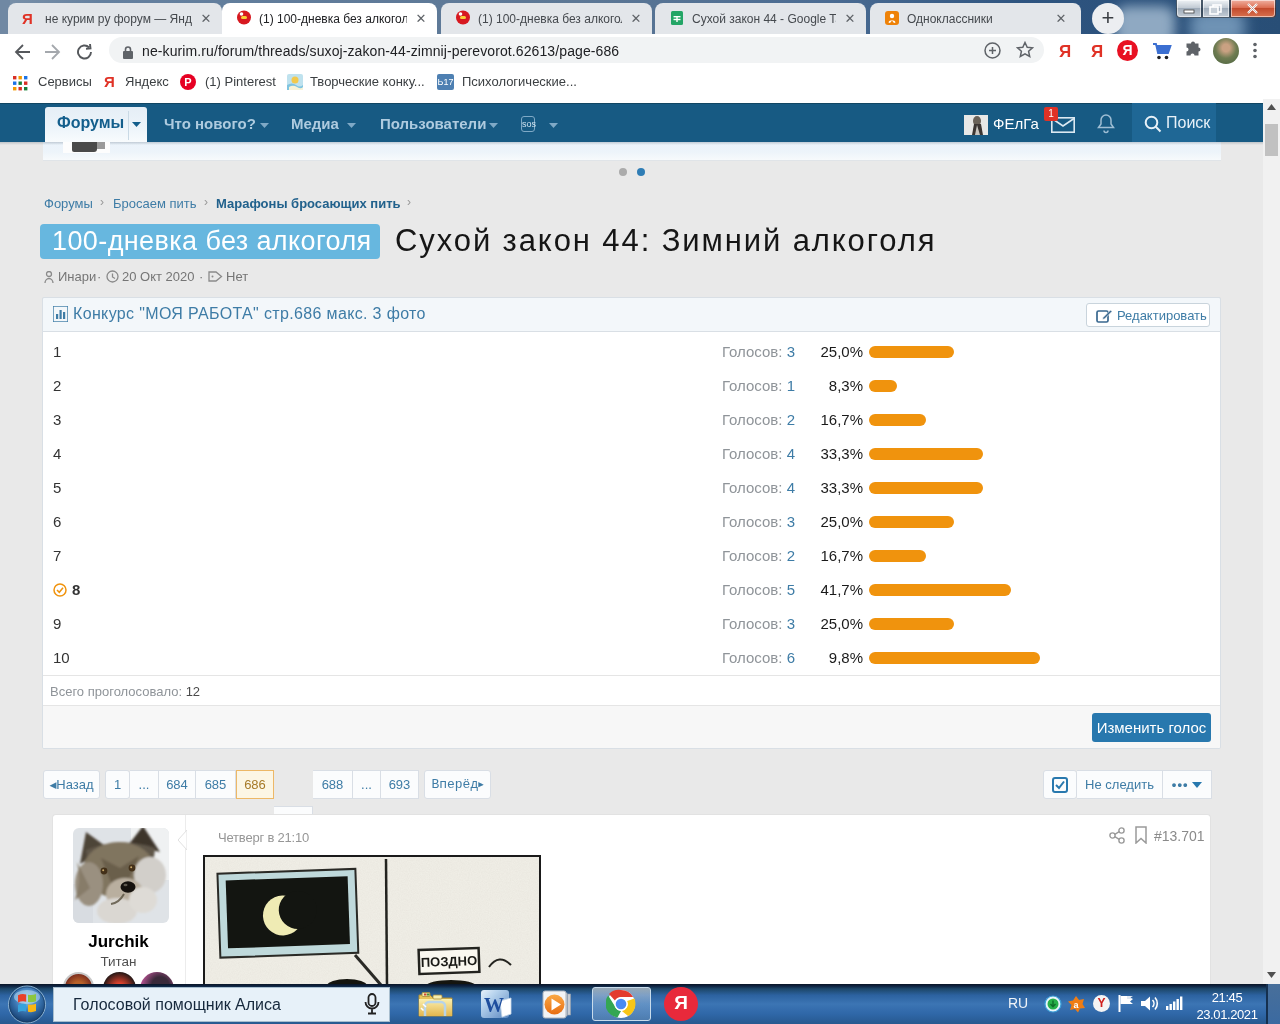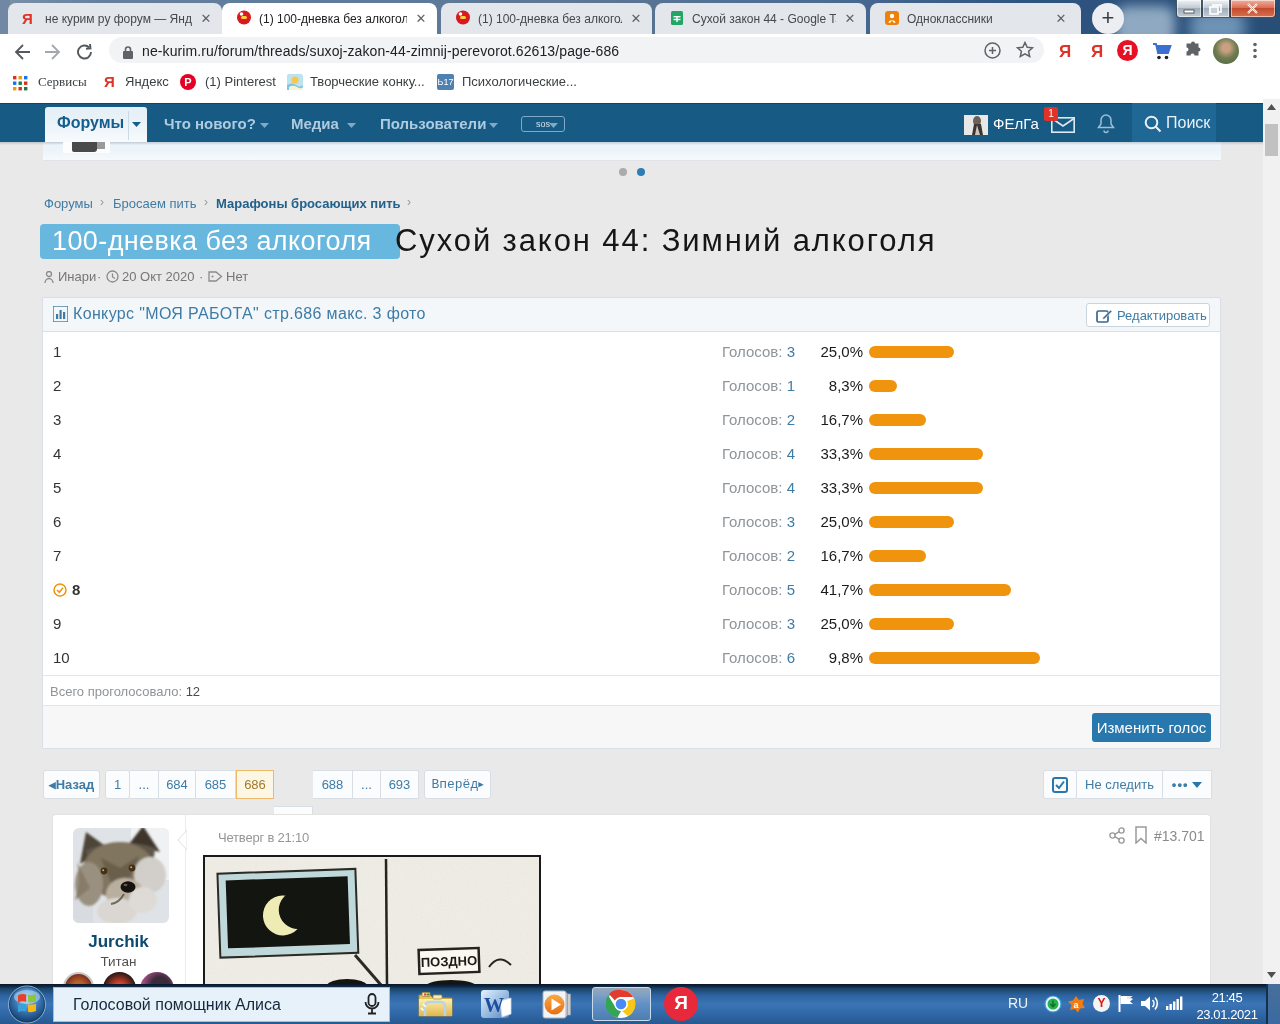--- a/index.html
+++ b/index.html
@@ -39,21 +39,21 @@
 .navitem { top:115px; font-size:15px; font-weight:bold; color:#AECBDF; }
 #navsearch { left:1132px; top:103px; width:84px; height:39px; background:#1F6795; }
 
 
 #subrow { left:43px; top:142px; width:1178px; height:19px; background:linear-gradient(180deg,#EBF3FB 0%,#EDF4FA 55%,#F7FAFC 100%); border-bottom:1px solid #E0E4E8; }
 .dot { top:168px; width:8px; height:8px; border-radius:50%; }
 
 
 .crumb { top:196px; font-size:13px; color:#3E7CA6; }
 .crumbsep { top:195px; font-size:12px; color:#999; }
-#badge { left:40px; top:224px; height:35px; background:#67B7DF; border-radius:4px; color:#fff; font-size:27px; letter-spacing:0.4px; padding:2px 28px 0 12px; }
+#badge { left:40px; top:224px; height:35px; background:#67B7DF; border-radius:4px; color:#fff; font-size:27px; letter-spacing:0.4px; padding:2px 8px 0 12px; }
 #bigtitle { left:395px; top:223px; font-size:31px; letter-spacing:1.9px; color:#161616; }
 .meta { top:269px; font-size:13px; color:#757575; }
 
 
 #poll { left:42px; top:297px; width:1179px; height:452px; background:#fff; border:1px solid #D9DFE5; border-radius:2px; }
 #pollhead { left:42px; top:297px; width:1179px; height:35px; background:#F3F7FA; border:1px solid #D9DFE5; border-radius:2px 2px 0 0; }
 #pollheadtext { left:73px; top:305px; font-size:16px; letter-spacing:0.35px; color:#3E7CA6; }
 #editbtn { left:1086px; top:303px; width:124px; height:24px; background:#fff; border:1px solid #C9D4DC; border-radius:3px; }
 #editbtn span { position:absolute; left:30px; top:4px; font-size:13px; color:#3E7CA6; }
 .rownum { font-size:15px; color:#333; }
@@ -66,21 +66,21 @@
 #votebtn { left:1092px; top:713px; width:119px; height:29px; background:#2878AE; border-radius:3px; color:#fff; font-size:15px; text-align:center; line-height:29px; }
 
 
 .pgbtn { top:770px; height:29px; background:#FBFCFD; border:1px solid #D9DEE5; border-radius:3px; font-size:13px; color:#3E7CA6; text-align:center; }
 .pgseg { top:770px; height:29px; background:#FBFCFD; border:1px solid #D9DEE5; border-left:none; font-size:13px; color:#3E7CA6; text-align:center; }
 .pgactive { background:#FCF6E5 !important; border:1px solid #EDB867 !important; color:#A67A28 !important; }
 
 
 #post { left:52px; top:814px; width:1159px; height:171px; background:#fff; border:1px solid #E2E2E2; border-bottom:none; border-radius:4px 4px 0 0; }
 #avatar { left:73px; top:828px; width:96px; height:95px; border-radius:6px; overflow:hidden; }
-#uname { left:52px; top:932px; width:133px; text-align:center; font-size:17px; font-weight:bold; color:#0c4a6e; }
+#uname { left:52px; top:932px; width:133px; text-align:center; font-size:17px; font-weight:bold; color:#000000; }
 #utitle { left:52px; top:954px; width:133px; text-align:center; font-size:13.5px; color:#4F4F4F; }
 #poststamp { left:202px; top:830px; font-size:13px; letter-spacing:-0.2px; color:#969696;margin-left:16px; }
 #postnum { left:1154px; top:828px; font-size:14px; color:#8A8A8A; }
 
 
 #comic { left:203px; top:855px; width:338px; height:130px; background:#F1EFE7; border:2px solid #1A1A1A; border-bottom:none; overflow:hidden; }
 
 
 #scrollbar { left:1263px; top:99px; width:17px; height:885px; background:#F1F1F1; }
 #sthumb { left:1265px; top:124px; width:13px; height:32px; background:#C1C1C1; }
@@ -198,21 +198,21 @@
   <rect x="0" y="0" width="3.4" height="3.4" fill="#D93025"></rect>
     <rect x="5.5" y="0" width="3.4" height="3.4" fill="#F29900"></rect>
     <rect x="11" y="0" width="3.4" height="3.4" fill="#1A73E8"></rect>
   <rect x="0" y="5.5" width="3.4" height="3.4" fill="#1A73E8"></rect>
     <rect x="5.5" y="5.5" width="3.4" height="3.4" fill="#188038"></rect>
     <rect x="11" y="5.5" width="3.4" height="3.4" fill="#D93025"></rect>
   <rect x="0" y="11" width="3.4" height="3.4" fill="#F29900"></rect>
     <rect x="5.5" y="11" width="3.4" height="3.4" fill="#D93025"></rect>
     <rect x="11" y="11" width="3.4" height="3.4" fill="#188038"></rect>
 </svg>
-<div class="abs bm" style="left:38px;font-family:Liberation Serif, serif;">Сервисы</div>
+<div class="abs bm" style="left:38px;">Сервисы</div>
 <div class="abs" style="left:104px;top:73px;font-size:15px;font-weight:bold;color:#E03226;">Я</div>
 <div class="abs bm" style="left:125px;">Яндекс</div>
 <div class="abs" style="left:180px;top:74px;width:16px;height:16px;border-radius:50%;background:#E60023;color:#fff;font-weight:bold;font-size:11px;text-align:center;line-height:16px;">P</div>
 <div class="abs bm" style="left:205px;">(1) Pinterest</div>
 <svg class="abs" style="left:287px;top:74px;" width="16" height="16">
     <rect width="16" height="16" rx="2" fill="#BFE2EE"></rect>
     <circle cx="8" cy="6" r="3.5" fill="#F2C94C"></circle>
     <path d="M0 11 Q5 8 9 11 T16 11 V16 H0 Z" fill="#7FC4E0"></path>
     <path d="M2 13 Q6 10.5 10 13 T16 13 V16 H2 Z" fill="#F7F3D8"></path>
   </svg>
@@ -232,21 +232,21 @@
     <path d="M0 0 L4.5 5 L9 0 Z" fill="#7FA9C6"></path>
   </svg>
 <div class="abs navitem" style="left:291px;">Медиа</div>
 <svg class="abs" style="left:347px;top:123px;" width="9" height="5">
     <path d="M0 0 L4.5 5 L9 0 Z" fill="#7FA9C6"></path>
   </svg>
 <div class="abs navitem" style="left:380px;">Пользователи</div>
 <svg class="abs" style="left:489px;top:123px;" width="9" height="5">
     <path d="M0 0 L4.5 5 L9 0 Z" fill="#7FA9C6"></path>
   </svg>
-<div class="abs" style="left:521px;top:116px;width:44px;height:16px;border:1px solid #7FA9C6;border-radius:3px;color:#CFE2EF;font-size:9px;text-align:center;line-height:14px;">sos</div>
+<div class="abs" style="left:521px;top:116px;width:14px;height:16px;border:1px solid #7FA9C6;border-radius:3px;color:#CFE2EF;font-size:9px;text-align:center;line-height:14px;">sos</div>
 <svg class="abs" style="left:549px;top:123px;" width="9" height="5">
     <path d="M0 0 L4.5 5 L9 0 Z" fill="#7FA9C6"></path>
   </svg>
 <svg class="abs" style="left:964px;top:115px;" width="24" height="20">
     <rect width="24" height="20" fill="#E8E8E6"></rect>
     <g filter="url(#fav)">
       <ellipse cx="13" cy="6" rx="4" ry="5" fill="#6A6258"></ellipse>
       <path d="M8 20 L10 9 L17 9 L19 20 Z" fill="#3A3632"></path>
       <path d="M13 10 L11 20 L16 20 Z" fill="#C8C4BE"></path>
     </g>
@@ -368,21 +368,21 @@
 <div class="abs rownum" style="left:53px;top:649px;">10</div>
 <div class="abs votes" style="left:675px;top:649px;">Голосов: <b>6</b></div>
 <div class="abs pct" style="left:803px;top:649px;">9,8%</div>
 <div class="abs bar" style="left:869px;top:652px;width:171px;"></div>
 
 <div class="abs" id="totalrow"></div>
 <div class="abs" style="left:50px;top:684px;font-size:13px;color:#8F9499;">Всего проголосовало: <span style="color:#4A4A4A;">12</span></div>
 <div class="abs" id="pollfoot"></div>
 <div class="abs" id="votebtn">Изменить голос</div>
 
-<div class="abs pgbtn" style="left:43px;width:57px;line-height:28px;font-weight:bold;"><span style="font-size:9px;vertical-align:1px;">◀</span>Назад</div>
+<div class="abs pgbtn" style="left:43px;width:57px;line-height:28px;"><span style="font-size:9px;vertical-align:1px;">◀</span>Назад</div>
 <div class="abs pgbtn" style="left:105px;width:25px;line-height:28px;">1</div>
 <div class="abs pgseg" style="left:130px;width:29px;line-height:28px;">...</div>
 <div class="abs pgseg" style="left:159px;width:37px;line-height:28px;">684</div>
 <div class="abs pgseg" style="left:196px;width:40px;line-height:28px;">685</div>
 <div class="abs pgseg pgactive" style="left:236px;width:38px;line-height:28px;">686</div>
 <div class="abs pgseg" style="left:274px;width:39px;line-height:28px;margin-top:36px;">687</div>
 <div class="abs pgseg" style="left:313px;width:40px;line-height:28px;">688</div>
 <div class="abs pgseg" style="left:353px;width:28px;line-height:28px;">...</div>
 <div class="abs pgseg" style="left:381px;width:38px;line-height:28px;">693</div>
 <div class="abs pgbtn" style="left:424px;width:67px;line-height:28px;font-family:Liberation Mono, monospace;">Вперёд<span style="font-size:9px;vertical-align:1px;">▶</span></div>

